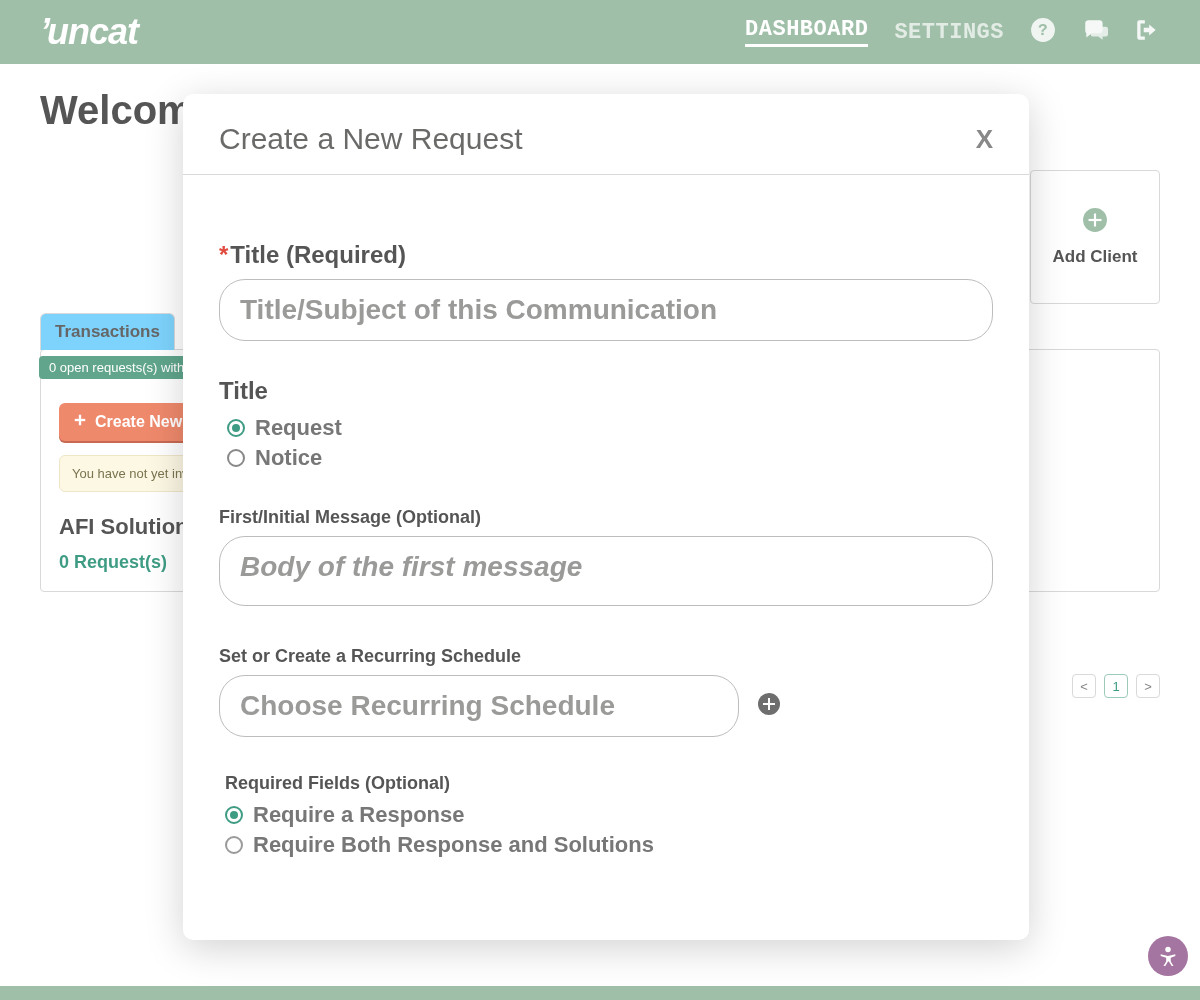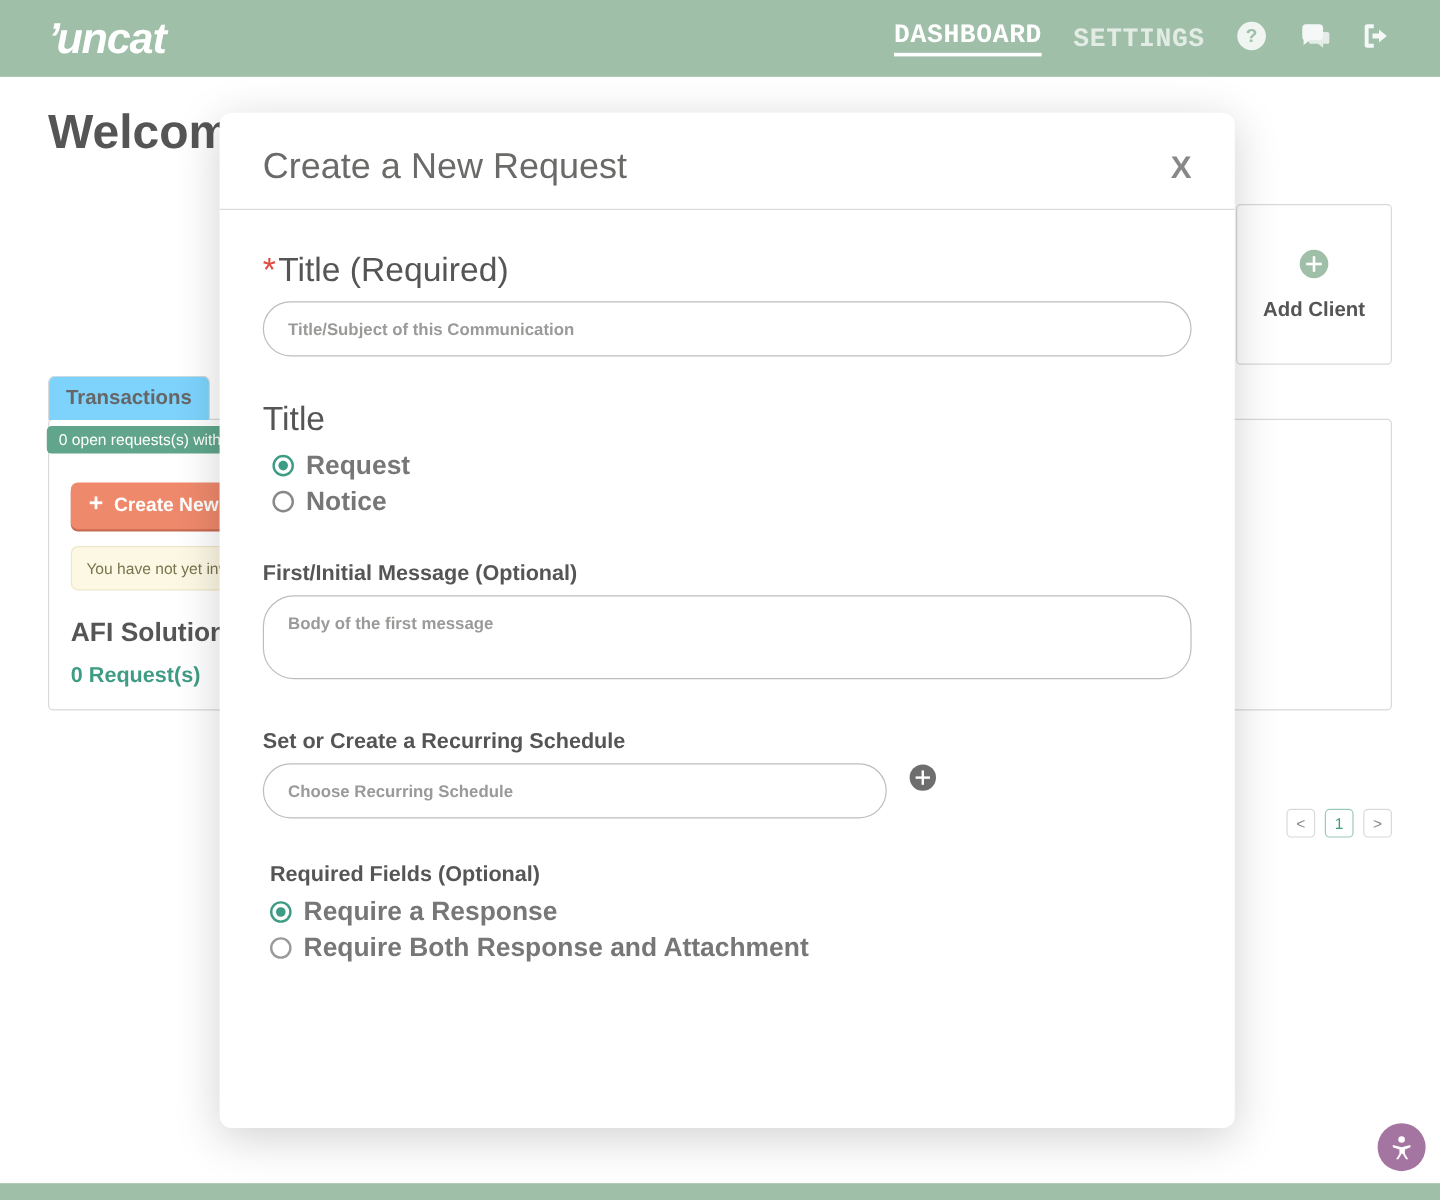--- a/index.html
+++ b/index.html
@@ -86,33 +86,33 @@
     background:#fff;border-radius:10px;
     box-shadow:0 8px 38px rgba(0,0,0,0.18);
     display:flex;flex-direction:column;
   }
   .modal-header{padding:28px 36px 18px 36px;border-bottom:1px solid #d9d9d9;
     display:flex;justify-content:space-between;align-items:center;}
   .modal-title{font-size:30px;color:#6a6a68;font-weight:400;}
   .modal-close{font-size:26px;color:#888;font-weight:800;cursor:pointer;}
   .modal-body{padding:34px 36px 10px 36px;overflow:auto;flex:1;}
   .modal-body .group{margin-bottom:36px;}
-  .label{font-size:28px;font-weight:400;color:#555;margin-bottom:10px;}
+  .label{font-size:24px;font-weight:700;color:#555;margin-bottom:10px;margin-top:32px;}
   .label .req-star{color:#e04a3f;margin-right:2px;}
   .sublabel{font-size:18px;font-weight:700;color:#555;margin-bottom:8px;}
 
   .text-input,.text-area,.select{
-    width:100%;border:1px solid #bdbdbd;border-radius:26px;padding:14px 20px;font-size:14px;
+    width:100%;border:1px solid #bdbdbd;border-radius:26px;padding:14px 20px;font-size:28px;
     color:#555;background:#fff;outline:none;font-family:inherit;
   }
   .text-input::placeholder,.text-area::placeholder,.select{color:#9a9a99;font-weight:600;}
-  .text-area{border-radius:26px;height:70px;resize:none;}
+  .text-area{border-radius:26px;height:70px;resize:none;font-style:italic;}
   .select{cursor:pointer;display:flex;align-items:center;}
   .select-placeholder{color:#9a9a99;font-weight:600;}
-  .sel-row{display:flex;gap:18px;max-width:564px;}
+  .sel-row{display:flex;align-items:center;gap:18px;max-width:564px;}
   .sel-row .select{max-width:520px;}
   .plus-circle svg{width:24px;height:24px;fill:#6e6e6e;}
 
   
   .radio-row{display:flex;flex-direction:column;gap:4px;padding-left:8px;}
   .radio-item{display:flex;align-items:center;gap:10px;font-size:22px;font-weight:700;color:#777;cursor:pointer;}
   .radio{width:18px;height:18px;border:2px solid #888;border-radius:50%;position:relative;display:inline-block;flex-shrink:0;}
   .radio.selected{border-color:var(--teal);}
   .radio.selected::after{content:"";position:absolute;inset:3px;border-radius:50%;background:var(--teal);}
   .radio.empty::after{content:none;}
@@ -246,21 +246,21 @@
 
     <div class="group rf">
       <div class="sublabel" style="padding-left:6px">Required Fields (Optional)</div>
       <div class="radio-row" style="padding-left:6px">
         <div class="radio-item">
           <span class="radio selected"></span>
           <span>Require a Response</span>
         </div>
         <div class="radio-item">
           <span class="radio hollow"></span>
-          <span>Require Both Response and Attachment</span>
+          <span>Require Both Response and Solutions</span>
         </div>
       </div>
     </div>
 
   </div>
 </div>
 
 <div class="footer-strip"></div>
 <div class="a11y">
   <svg viewBox="0 0 24 24">

